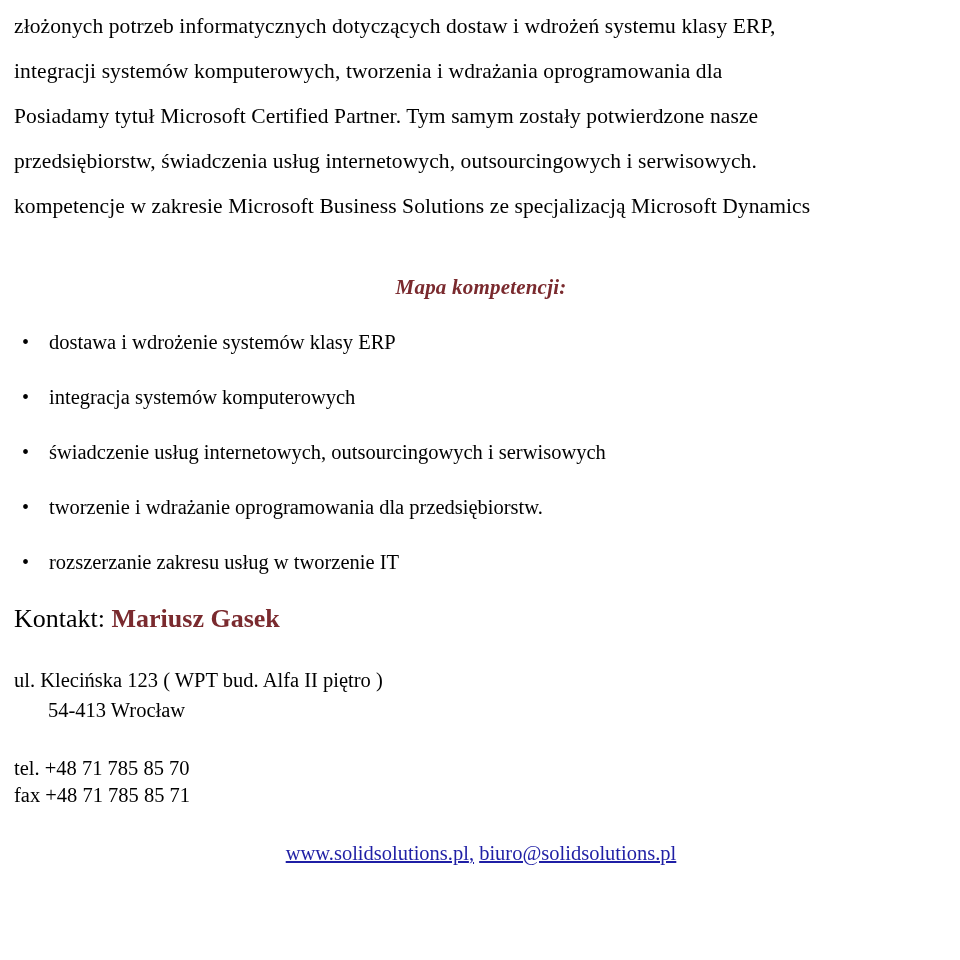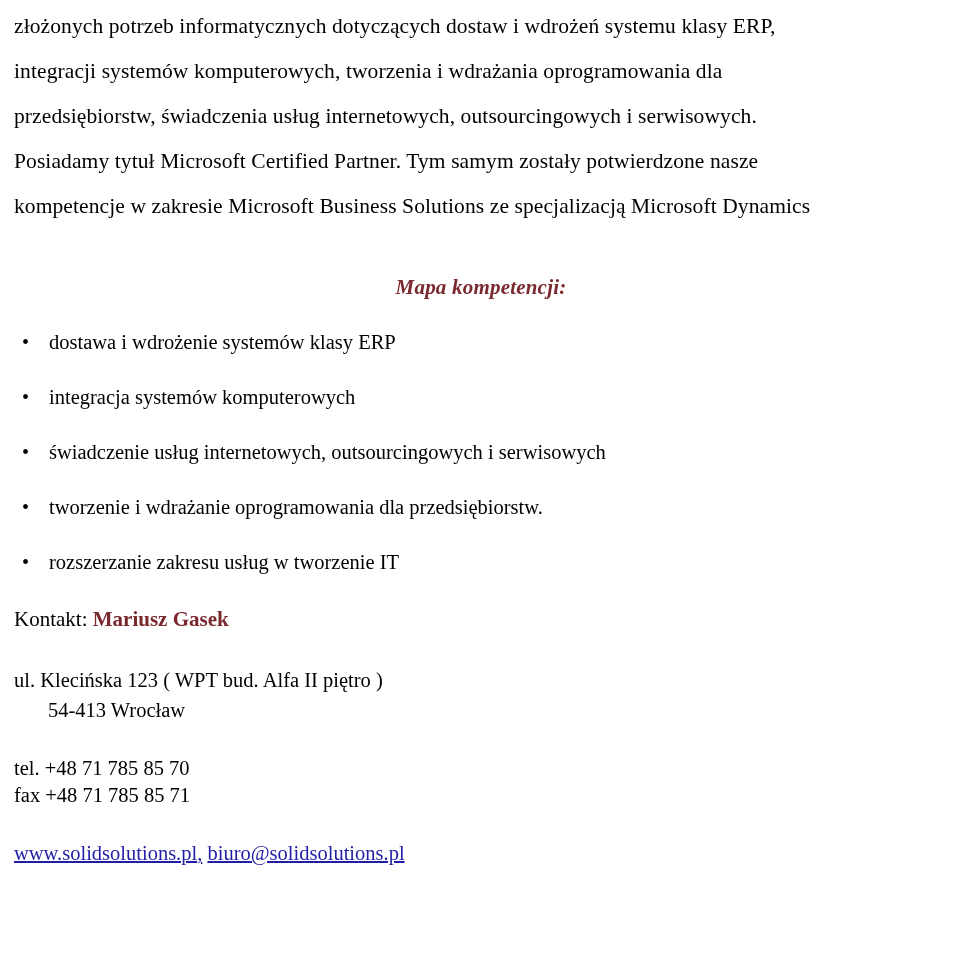--- a/index.html
+++ b/index.html
@@ -66,21 +66,21 @@
   .competency-list li .bullet {
     position: absolute;
     left: 8px;
     top: 0;
     font-size: 20px;
     line-height: 28px;
   }
 
   
   .contact-line {
-    font-size: 21px;
+    font-size: 26px;
     line-height: 28px;
     margin: 0;
     padding-top: 2px;
     font-family: Liberation Serif, serif;
   }
   .contact-name {
     font-weight: bold;
     color: #7a2a2e;
   }
 
@@ -104,20 +104,21 @@
   }
   .phone-line,
   .fax-line {
     font-size: 20.5px;
     line-height: 27px;
     margin: 0;
   }
 
   .web-block {
     padding-top: 30px;
+    text-align: center;
   }
   .web-line {
     font-size: 20.5px;
     line-height: 28px;
     margin: 0;
   }
   .web-link {
     color: #1f1fa5;
     text-decoration: underline;
     text-underline-offset: 1px;
@@ -128,22 +129,22 @@
   }
 </style>
 </head>
 <body>
 
 <div class="page">
 
   <div class="intro">
     <div>złożonych potrzeb informatycznych dotyczących dostaw i wdrożeń systemu klasy ERP,</div>
     <div>integracji systemów komputerowych, tworzenia i wdrażania oprogramowania dla</div>
+    <div>Posiadamy tytuł Microsoft Certified Partner. Tym samym zostały potwierdzone nasze</div>
     <div>przedsiębiorstw, świadczenia usług internetowych, outsourcingowych i serwisowych.</div>
-    <div>Posiadamy tytuł Microsoft Certified Partner. Tym samym zostały potwierdzone nasze</div>
     <div>kompetencje w zakresie Microsoft Business Solutions ze specjalizacją Microsoft Dynamics</div>
   </div>
 
   <h2 class="section-heading">Mapa kompetencji:</h2>
 
   <ul class="competency-list">
     <li>
       <span class="bullet">•</span>
       <span>dostawa i wdrożenie systemów klasy ERP</span>
     </li>

